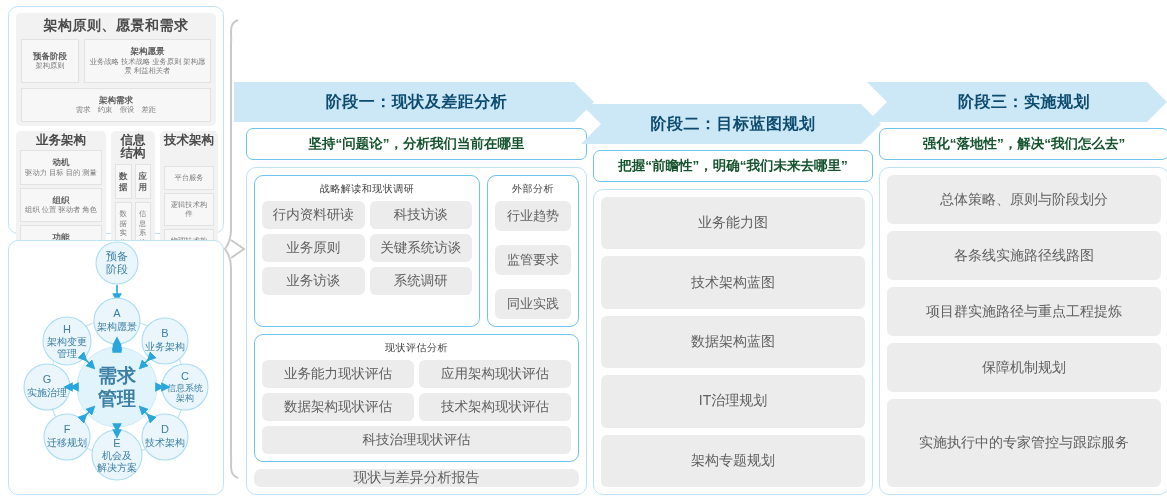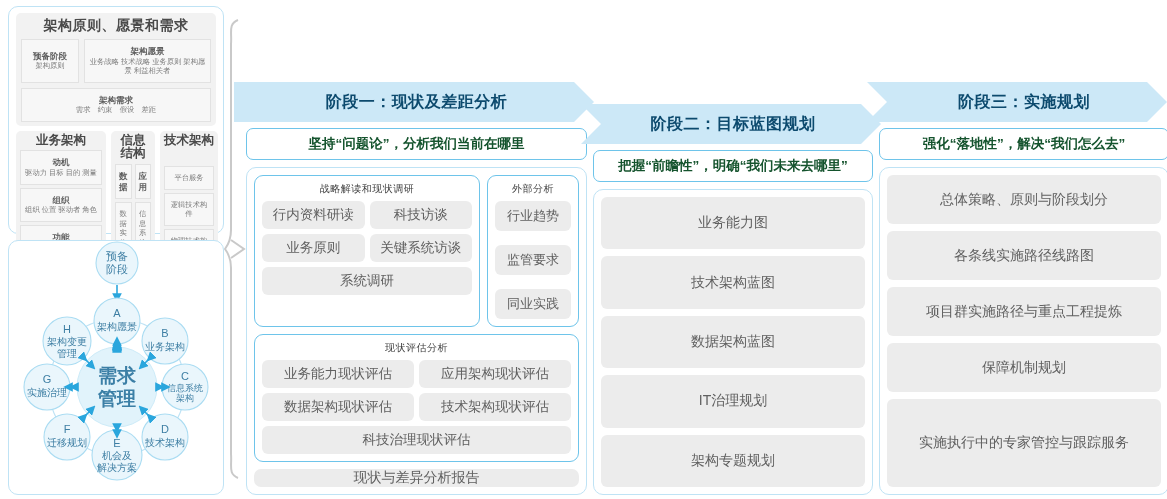--- a/index.html
+++ b/index.html
@@ -350,20 +350,21 @@
             <div class="chip-grid">
               <div class="chip-row">
                 <div class="chip">行内资料研读</div>
                 <div class="chip">科技访谈</div>
               </div>
               <div class="chip-row">
                 <div class="chip">业务原则</div>
                 <div class="chip">关键系统访谈</div>
               </div>
               <div class="chip-row">
+                <div class="chip">业务访谈</div>
                 <div class="chip">系统调研</div>
               </div>
             </div>
           </div>
 
           <div class="grp external">
             <div class="grp-title">外部分析</div>
             <div class="chip-grid">
               <div class="chip">行业趋势</div>
               <div class="chip">监管要求</div>

